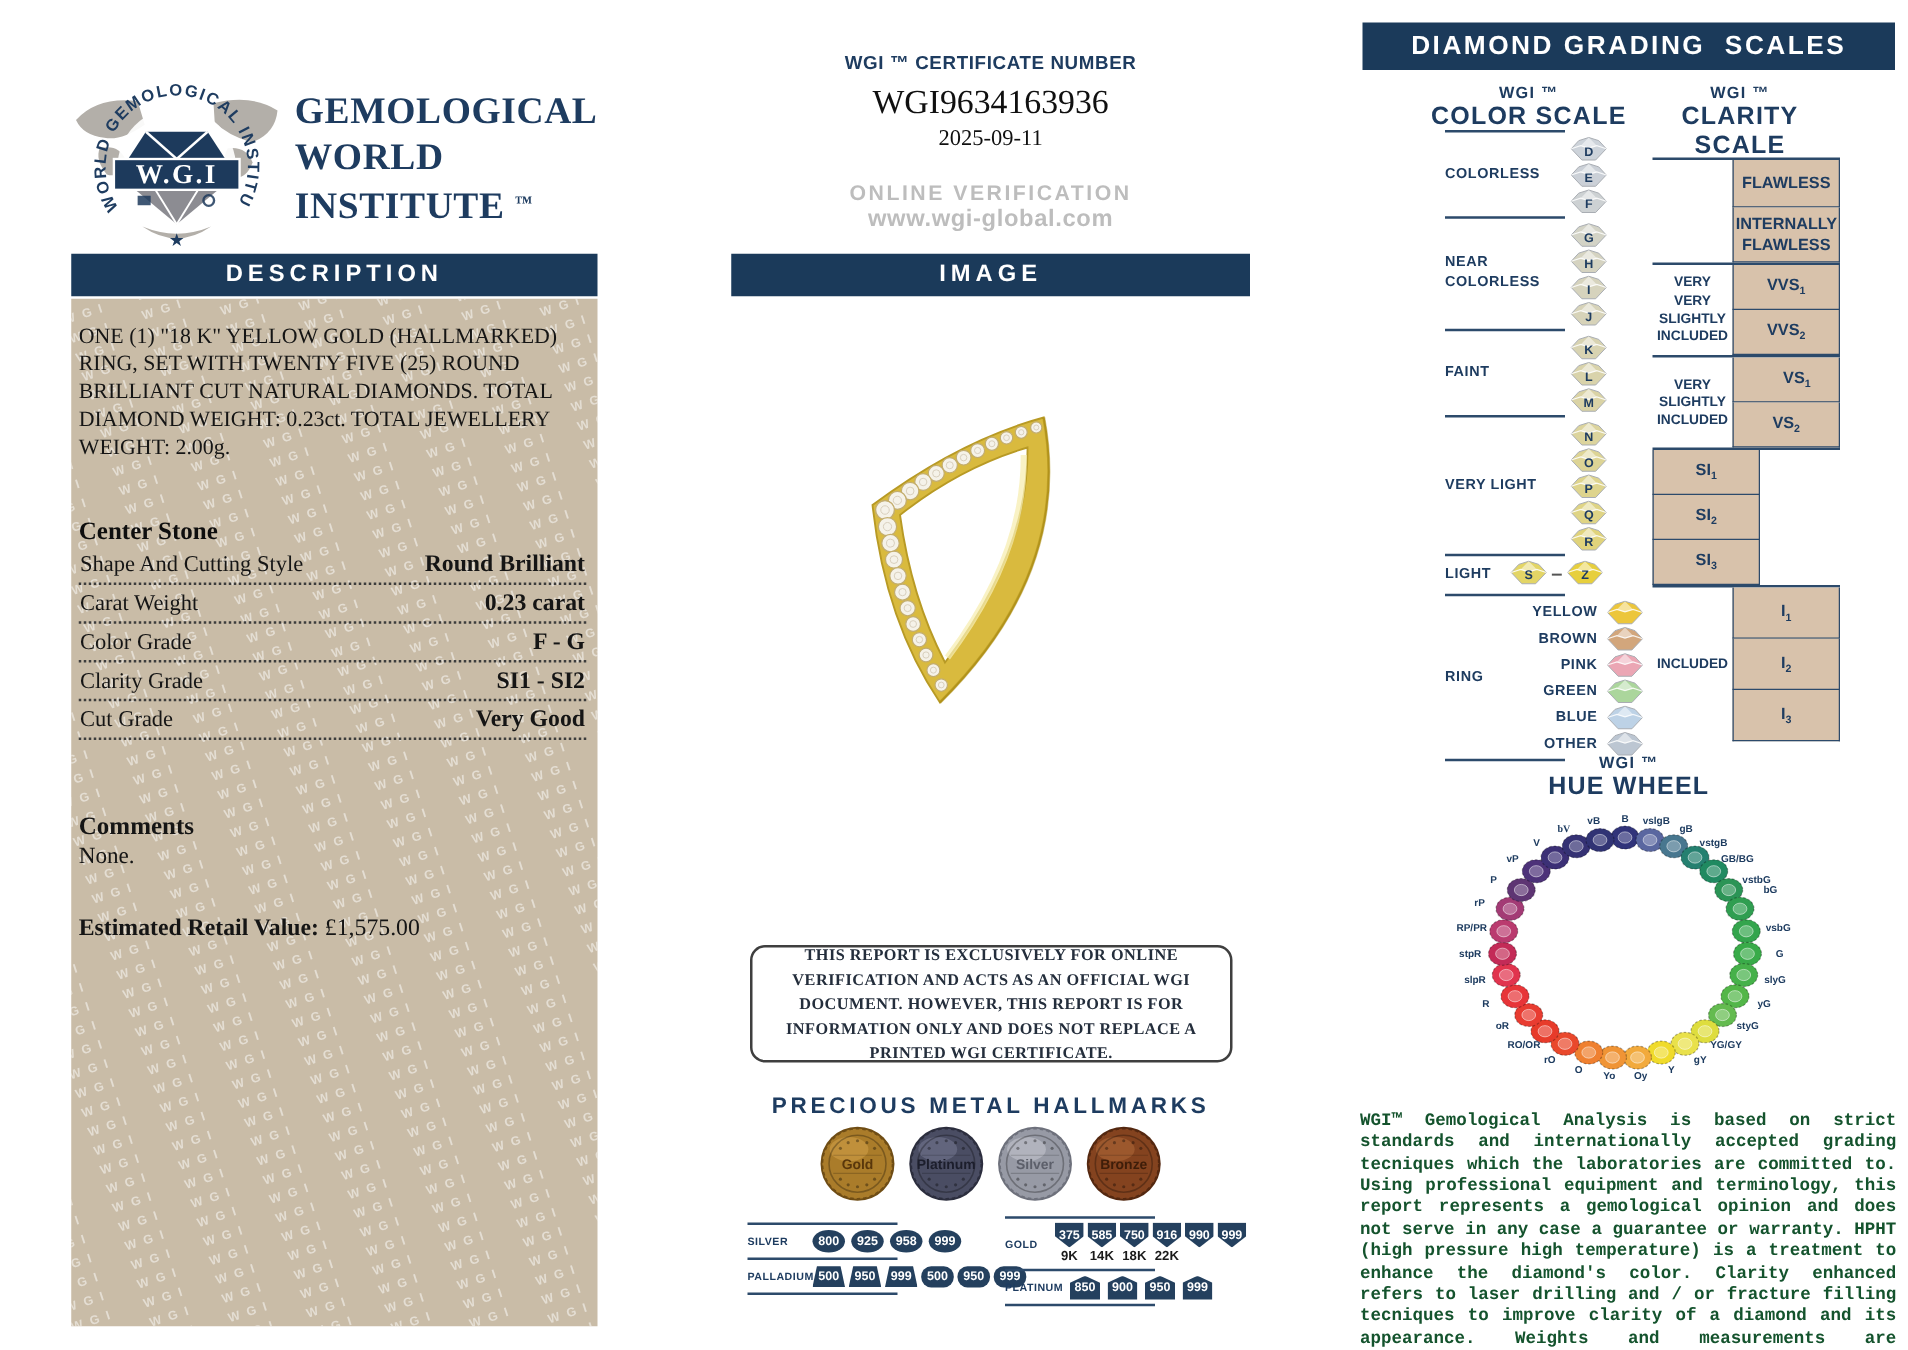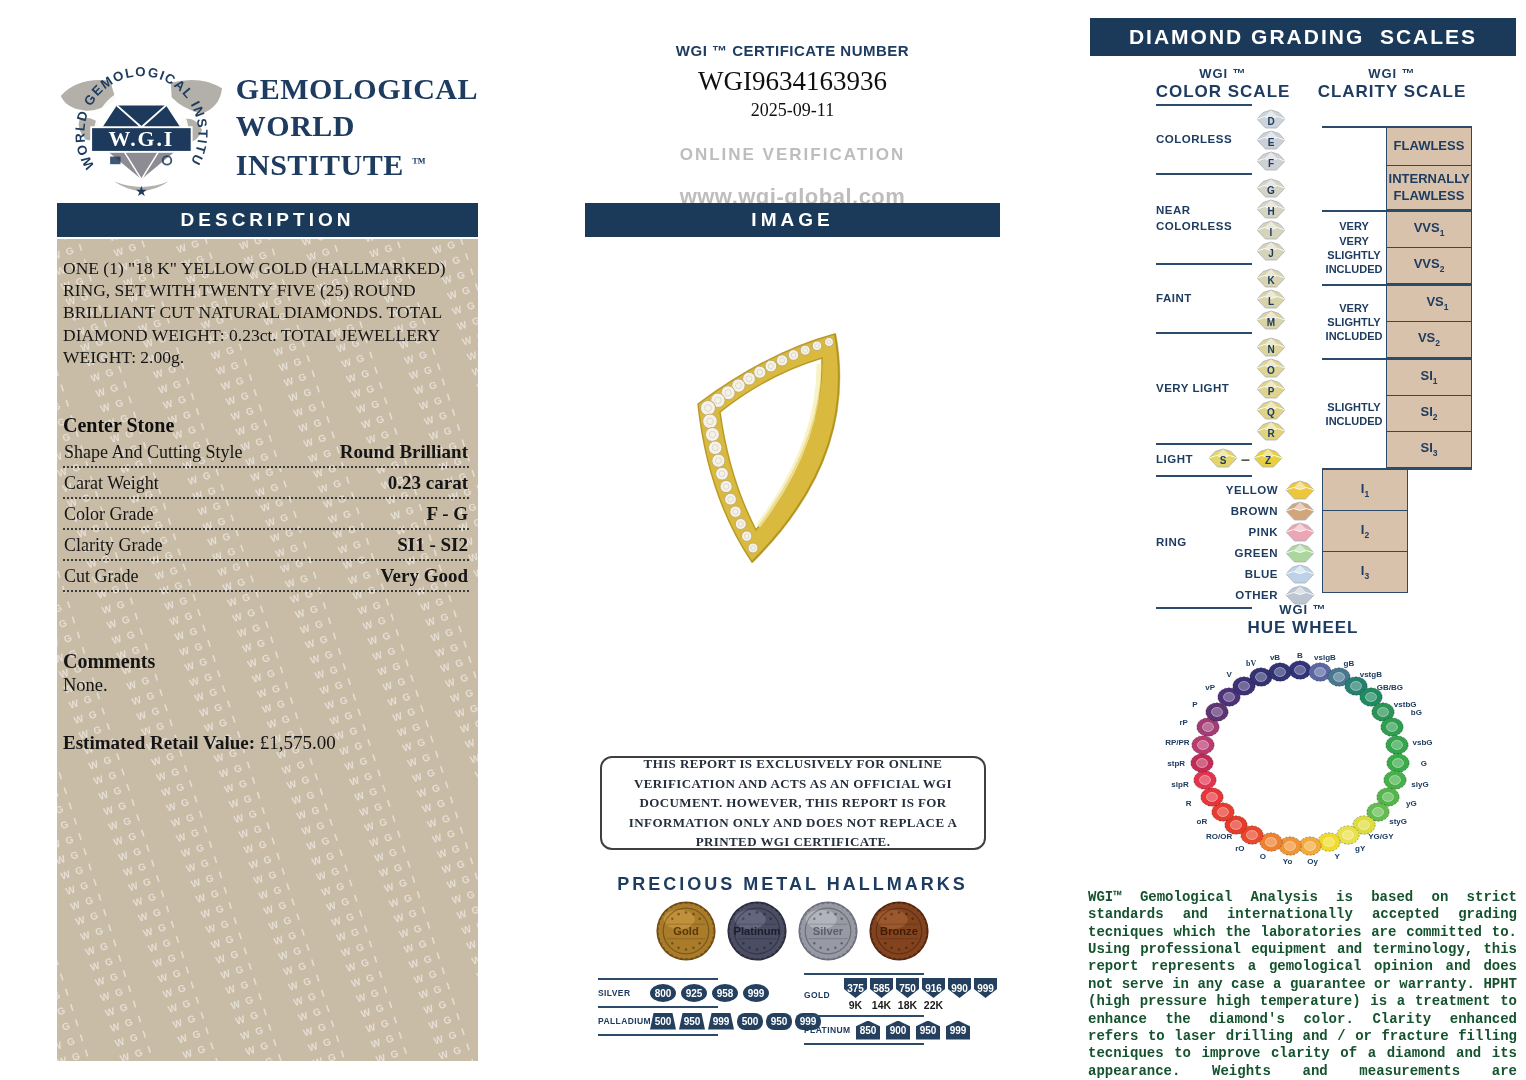--- a/index.html
+++ b/index.html
@@ -27,21 +27,21 @@
   .cm-val{font-size:18.5px;margin-top:2px}
   .retail{margin-top:36px;font-size:19px}
   .rt-label{font-weight:bold}
 
   
   .cert-block{position:absolute;left:585px;top:42px;width:415px;text-align:center}
   .cert-label{font-weight:bold;font-size:15px;color:#1e3c60;letter-spacing:.5px}
   .cert-number{font-family:"Liberation Serif","DejaVu Serif",serif;font-size:27px;color:#101010;margin-top:7px}
   .cert-date{font-family:"Liberation Serif","DejaVu Serif",serif;font-size:18px;color:#101010;margin-top:3px}
   .online{margin-top:24px;font-weight:bold;font-size:17px;color:#bdbdbd;letter-spacing:2px}
-  .website{margin-top:19px;font-weight:bold;font-size:22px;color:#bdbdbd;letter-spacing:.5px}
+  .website{margin-top:0;font-weight:bold;font-size:19px;color:#bdbdbd;letter-spacing:.5px}
   .ring-wrap{position:absolute;left:620px;top:282px;width:380px;height:340px}
   .disclaimer{position:absolute;left:600px;top:756px;width:386px;height:94px;border:2px solid #3f3f3f;border-radius:12px;box-sizing:border-box;display:flex;align-items:center;justify-content:center;padding:4px 26px;text-align:center;font-family:"Liberation Serif","DejaVu Serif",serif;font-weight:bold;font-size:13px;line-height:1.5;color:#242e3c;letter-spacing:.4px}
   .hallmarks-title{position:absolute;left:585px;top:874px;width:415px;text-align:center;font-weight:bold;font-size:18px;color:#1e3c60;letter-spacing:3px}
   #medallions{position:absolute;left:585px;top:899px;width:415px;display:flex;justify-content:center;gap:7px}
   .hm-grid{position:absolute;left:598px;top:970px;width:402px;height:104px}
   .hm-col-left{position:absolute;left:0;top:5px;width:198px}
   .hm-col-right{position:absolute;left:206px;top:0;width:196px}
   .hm-rule{height:2px;background:#2c4a6b;width:120px;margin:3px 0}
   .hm-row{display:flex;align-items:center;gap:4px;margin:3px 0;min-height:20px}
   .hm-label{font-weight:bold;font-size:8.5px;color:#1e3c60;letter-spacing:.4px;width:48px;flex:none}
@@ -53,21 +53,21 @@
   .b-house{width:24px;height:19px;clip-path:polygon(50% 0,100% 30%,100% 100%,0 100%,0 30%)}
   .gold-col{display:flex;flex-direction:column;align-items:center;gap:1px}
   .karat{font-weight:bold;font-size:10.5px;color:#1a1a1a;height:13px;line-height:13px}
 
   
   #grading-bar{left:1090px;top:18px;width:426px;height:38px;font-size:21px;letter-spacing:2px;white-space:pre}
   .scale-header{position:absolute;text-align:center;color:#1e3c60}
   #color-header{left:1128px;top:66px;width:190px}
   #clarity-header{left:1312px;top:66px;width:160px}
   .sh1{font-weight:bold;font-size:13px;letter-spacing:1px}
-  .sh2{font-weight:bold;font-size:17px;letter-spacing:1px;margin-top:1px}
+  .sh2{font-weight:bold;font-size:20px;letter-spacing:1px;margin-top:1px}
   #color-scale{position:absolute;left:1156px;top:102px;width:175px}
   .cs-rule{height:2px;background:#2c4a6b;width:96px;margin:2px 0}
   .cs-group{display:flex;align-items:center}
   .cs-glabel{width:100px;font-weight:bold;font-size:11.5px;color:#1e3c60;letter-spacing:.5px;line-height:1.35}
   .cs-gems{display:flex;flex-direction:column}
   .cs-gem{height:21px;display:flex;align-items:center}
   .cs-light{display:flex;align-items:center;height:26px}
   .cs-light .cs-glabel{width:52px}
   .dash{margin:0 3px;color:#555;font-weight:bold}
   .fancy-block{display:flex;align-items:center}
@@ -659,34 +659,34 @@
         <div class="cl-cells">
           <div class="cl-cell" style="height: 36px; padding-left: 22px;">
             <span>VS<sub>1</sub></span>
           </div>
           <div class="cl-cell" style="height: 36px;">
             <span>VS<sub>2</sub></span>
           </div>
         </div>
       </div>
       <div class="cl-group">
-        <div class="cl-label">SLIGHTLY INCLUDED</div>
         <div class="cl-cells">
           <div class="cl-cell" style="height: 36px;">
             <span>SI<sub>1</sub></span>
           </div>
           <div class="cl-cell" style="height: 36px;">
             <span>SI<sub>2</sub></span>
           </div>
           <div class="cl-cell" style="height: 36px;">
             <span>SI<sub>3</sub></span>
           </div>
         </div>
       </div>
       <div class="cl-group">
+        <div class="cl-label">INCLUDED</div>
         <div class="cl-cells">
           <div class="cl-cell" style="height: 41px;">
             <span>I<sub>1</sub></span>
           </div>
           <div class="cl-cell" style="height: 41px;">
             <span>I<sub>2</sub></span>
           </div>
           <div class="cl-cell" style="height: 41px;">
             <span>I<sub>3</sub></span>
           </div>

